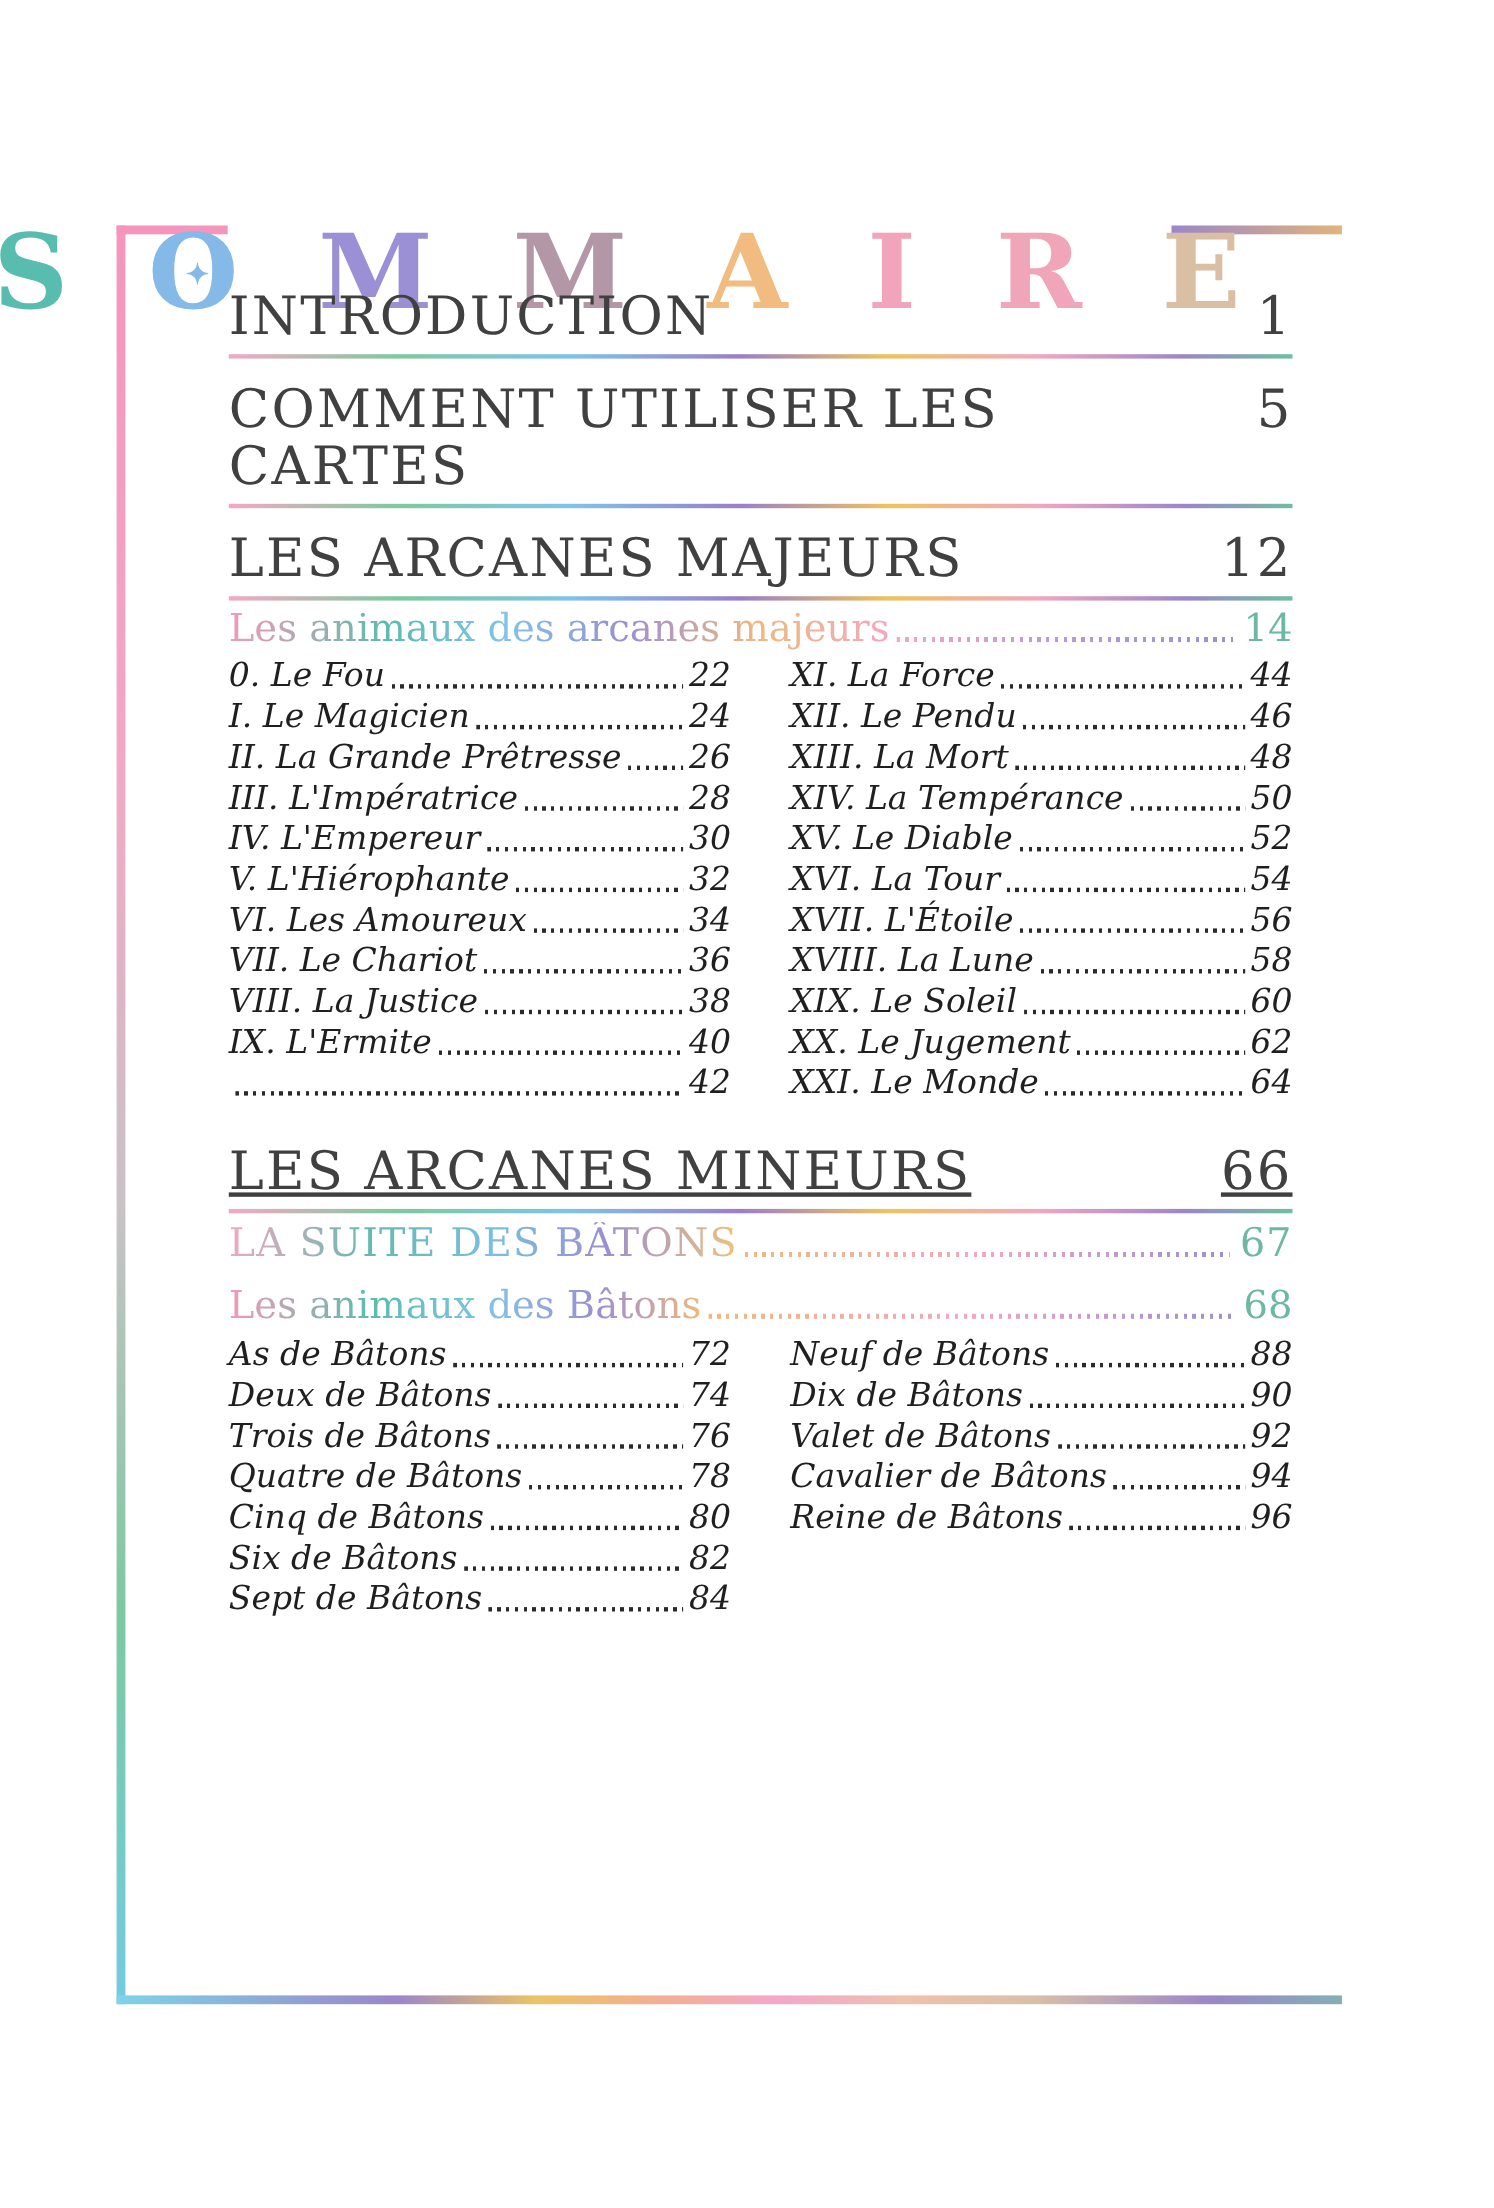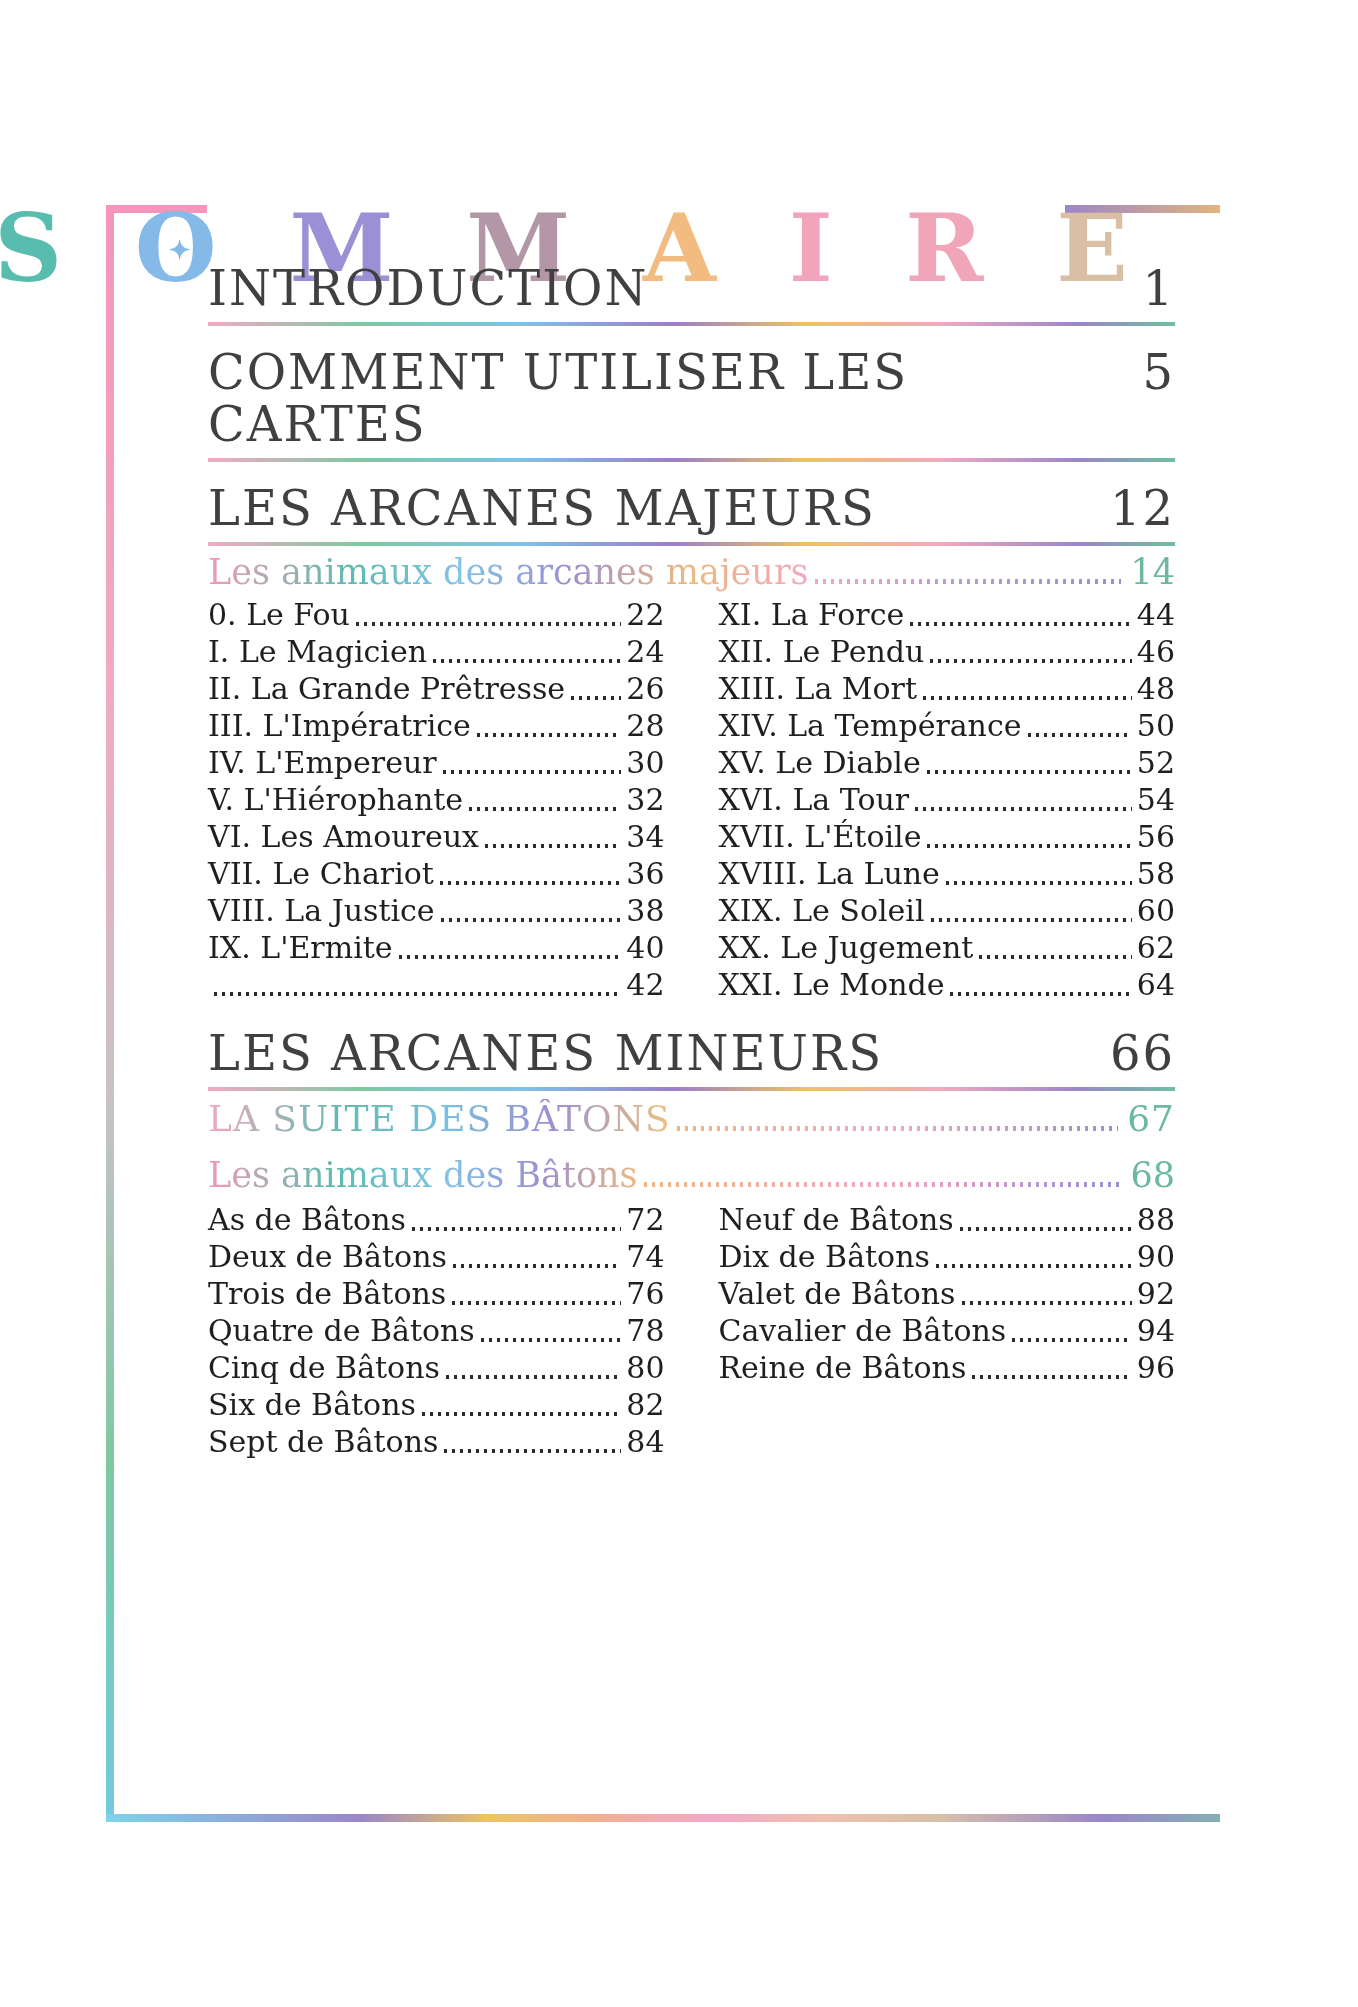--- a/index.html
+++ b/index.html
@@ -26,21 +26,21 @@
   .tl .star { position:absolute; left:44%; top:52%; transform:translate(-50%,-50%);
     font-size:26px; letter-spacing:0; }
 
   
   .content { position:absolute; left:208px; top:205px; width:967px; }
 
   .h-row { display:flex; justify-content:space-between; align-items:baseline;
     font-size:48px; line-height:52px; letter-spacing:2px; color:#404040; }
   .h-row.first { margin-top:57px; }
   .h-row.next  { margin-top:20px; }
-  .h-row.mineurs { margin-top:24px; }
+  .h-row.mineurs { margin-top:36px;text-decoration:underline; }
 
   .rule { height:4px; margin-top:8px;
     background:linear-gradient(90deg,#f2a9c4 0%,#7ec9a0 16%,#7fc3e8 32%,#9b7fc9 48%,#edc35f 62%,#f0a8c0 76%,#9b86c9 90%,#6fbf9f 100%); }
 
   
   .sub { display:flex; align-items:baseline; font-size:35px; line-height:40px; }
   .sub.caps { font-size:36px; letter-spacing:1px; }
   .sub .g {
     -webkit-background-clip:text; background-clip:text;
     color:transparent; -webkit-text-fill-color:transparent; white-space:nowrap;
@@ -61,21 +61,21 @@
     -webkit-mask-image:repeating-linear-gradient(90deg,#000 0 3px,transparent 3px 8px);
             mask-image:repeating-linear-gradient(90deg,#000 0 3px,transparent 3px 8px); }
   .leader.l-pink-purple   { background-image:linear-gradient(90deg,#f2a6c2,#b59bd6,#9a8fd2); }
   .leader.l-orange-purple { background-image:linear-gradient(90deg,#f0b87e,#f2a6c2,#9a8fd2); }
 
   
   .cols { display:flex; gap:54px; }
   .cols.majors { margin-top:4px; }
   .cols.batons { margin-top:6px; }
   .col { flex:1 1 0; min-width:0; }
-  .row { display:flex; align-items:flex-end; font-size:30px; line-height:37px; white-space:nowrap; }
+  .row { display:flex; align-items:flex-end; font-size:30px; line-height:37px; white-space:nowrap;font-style:italic; }
   .row .lbl { flex:0 0 auto; }
   .row .num { flex:0 0 auto; }
 </style>
 </head>
 <body>
 
 <div class="page">
 
   <div class="frame-left"></div>
   <div class="frame-right"></div>

